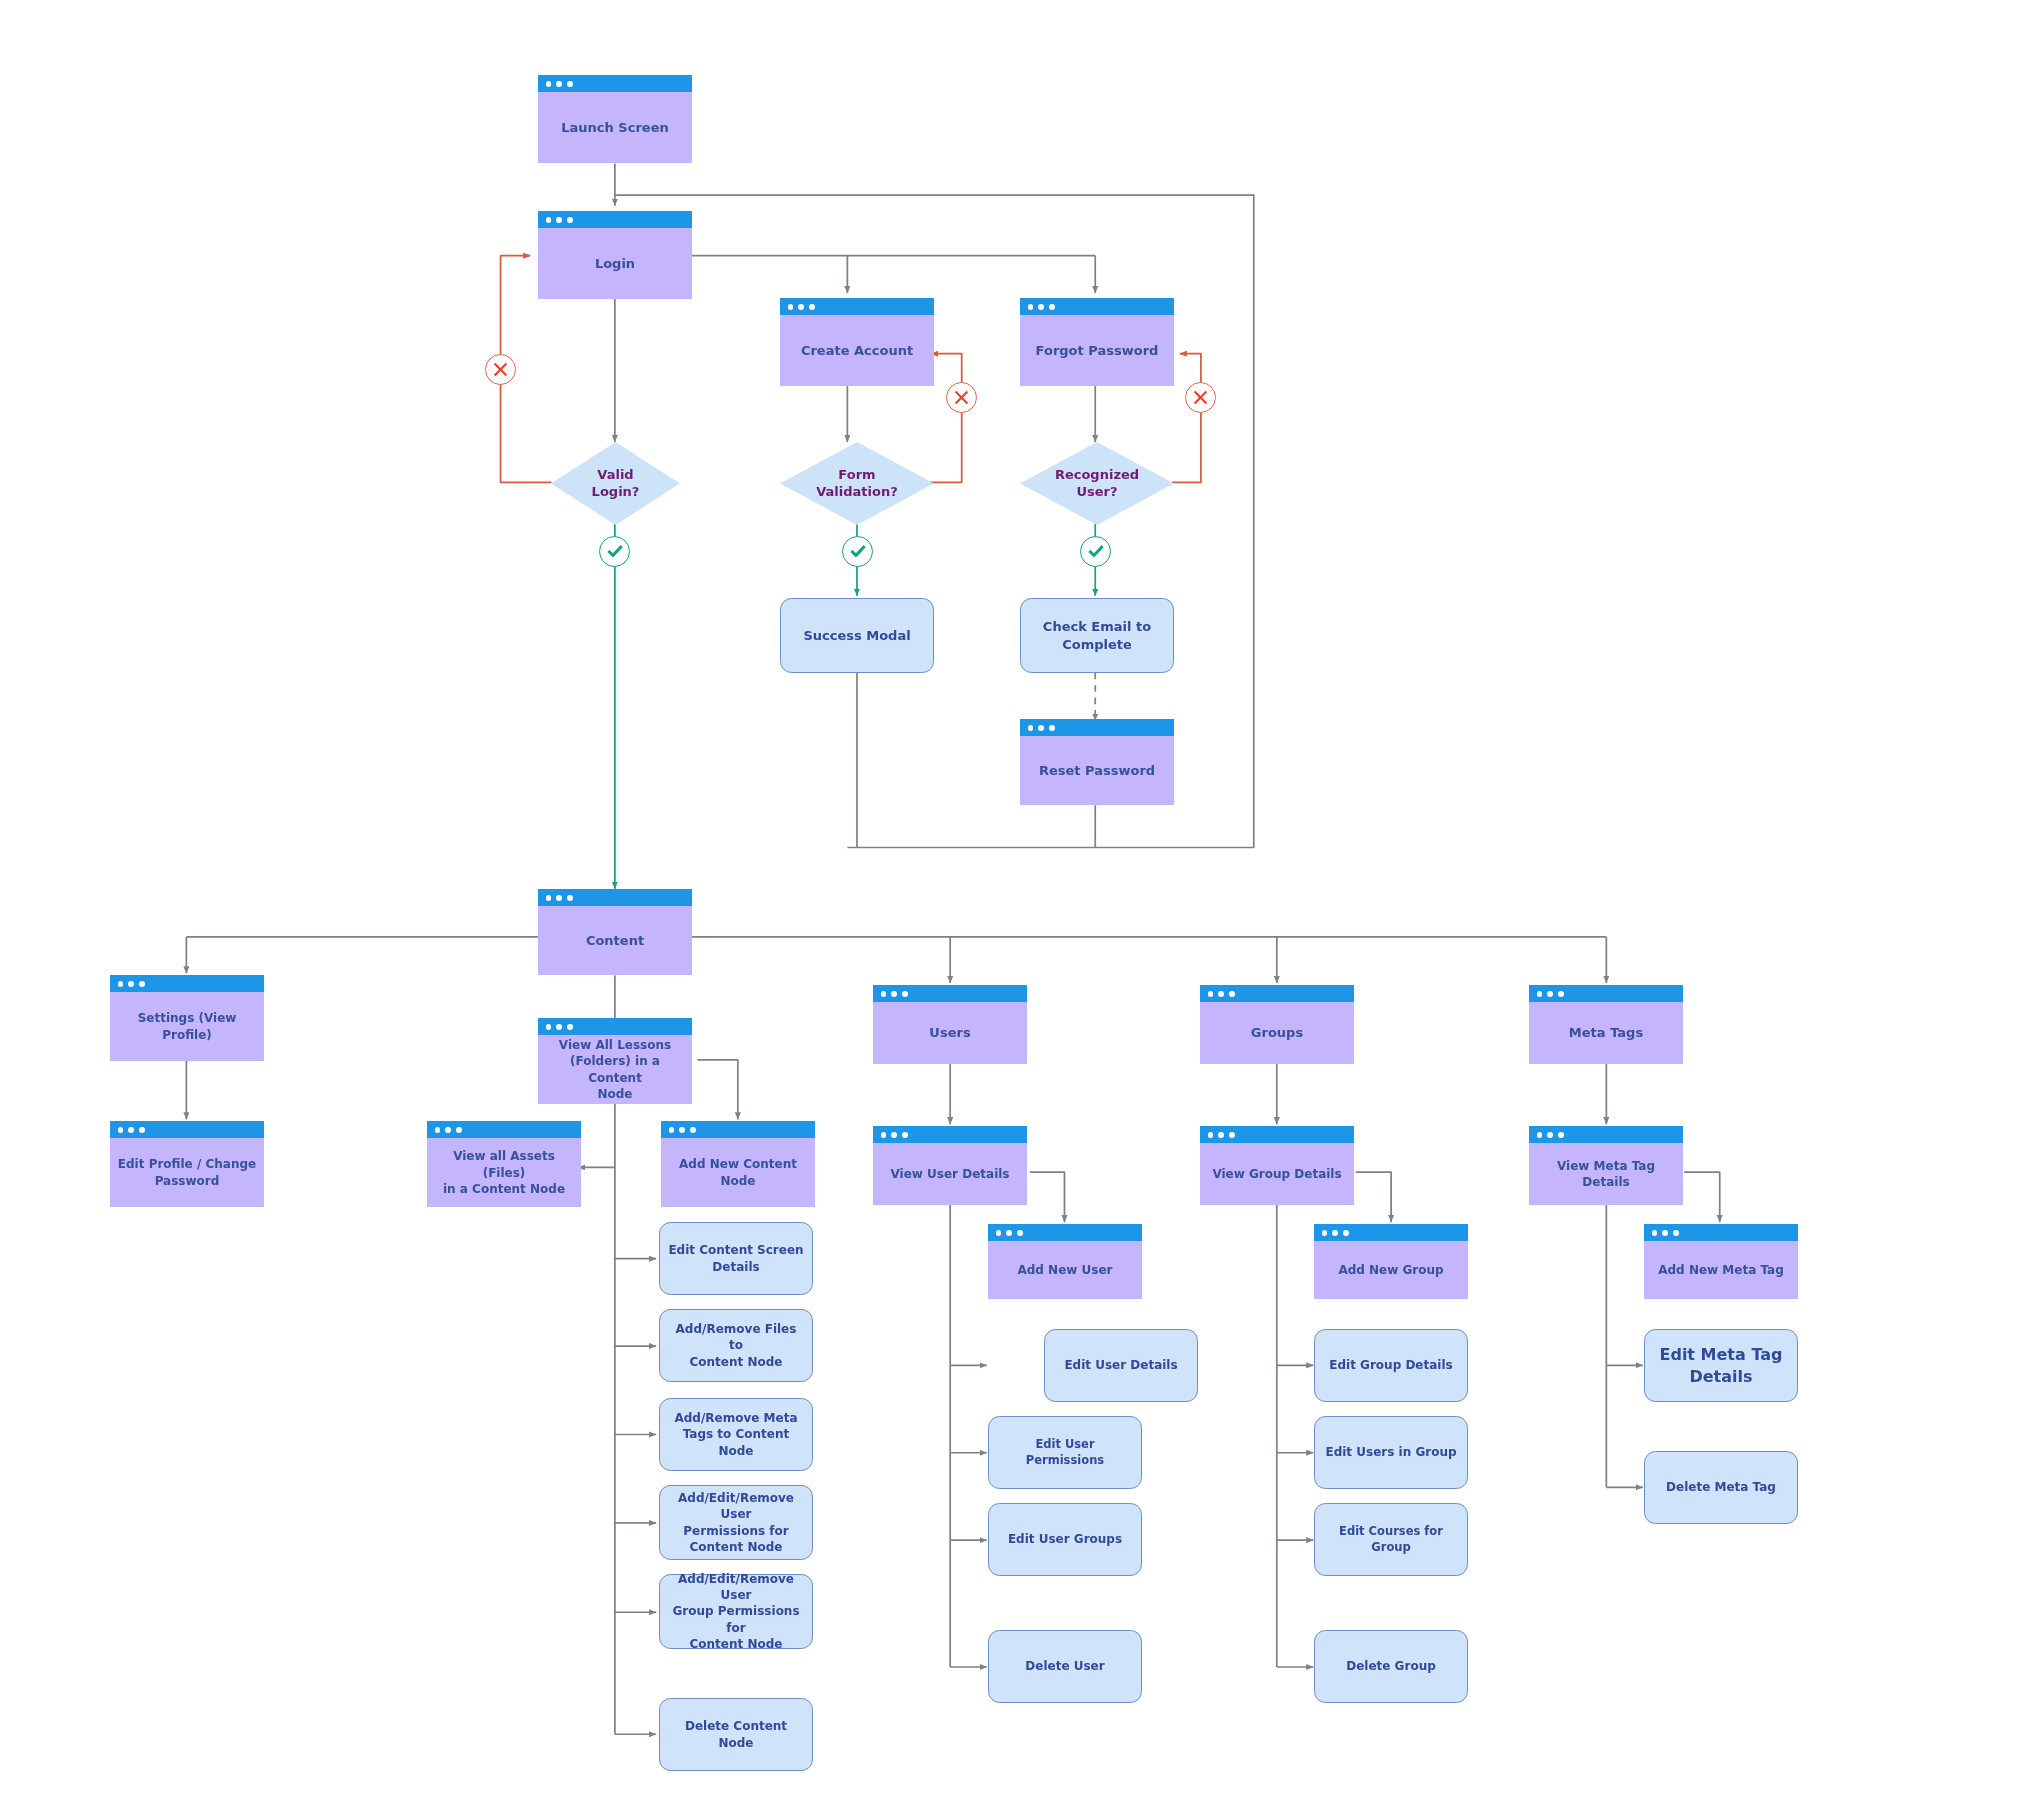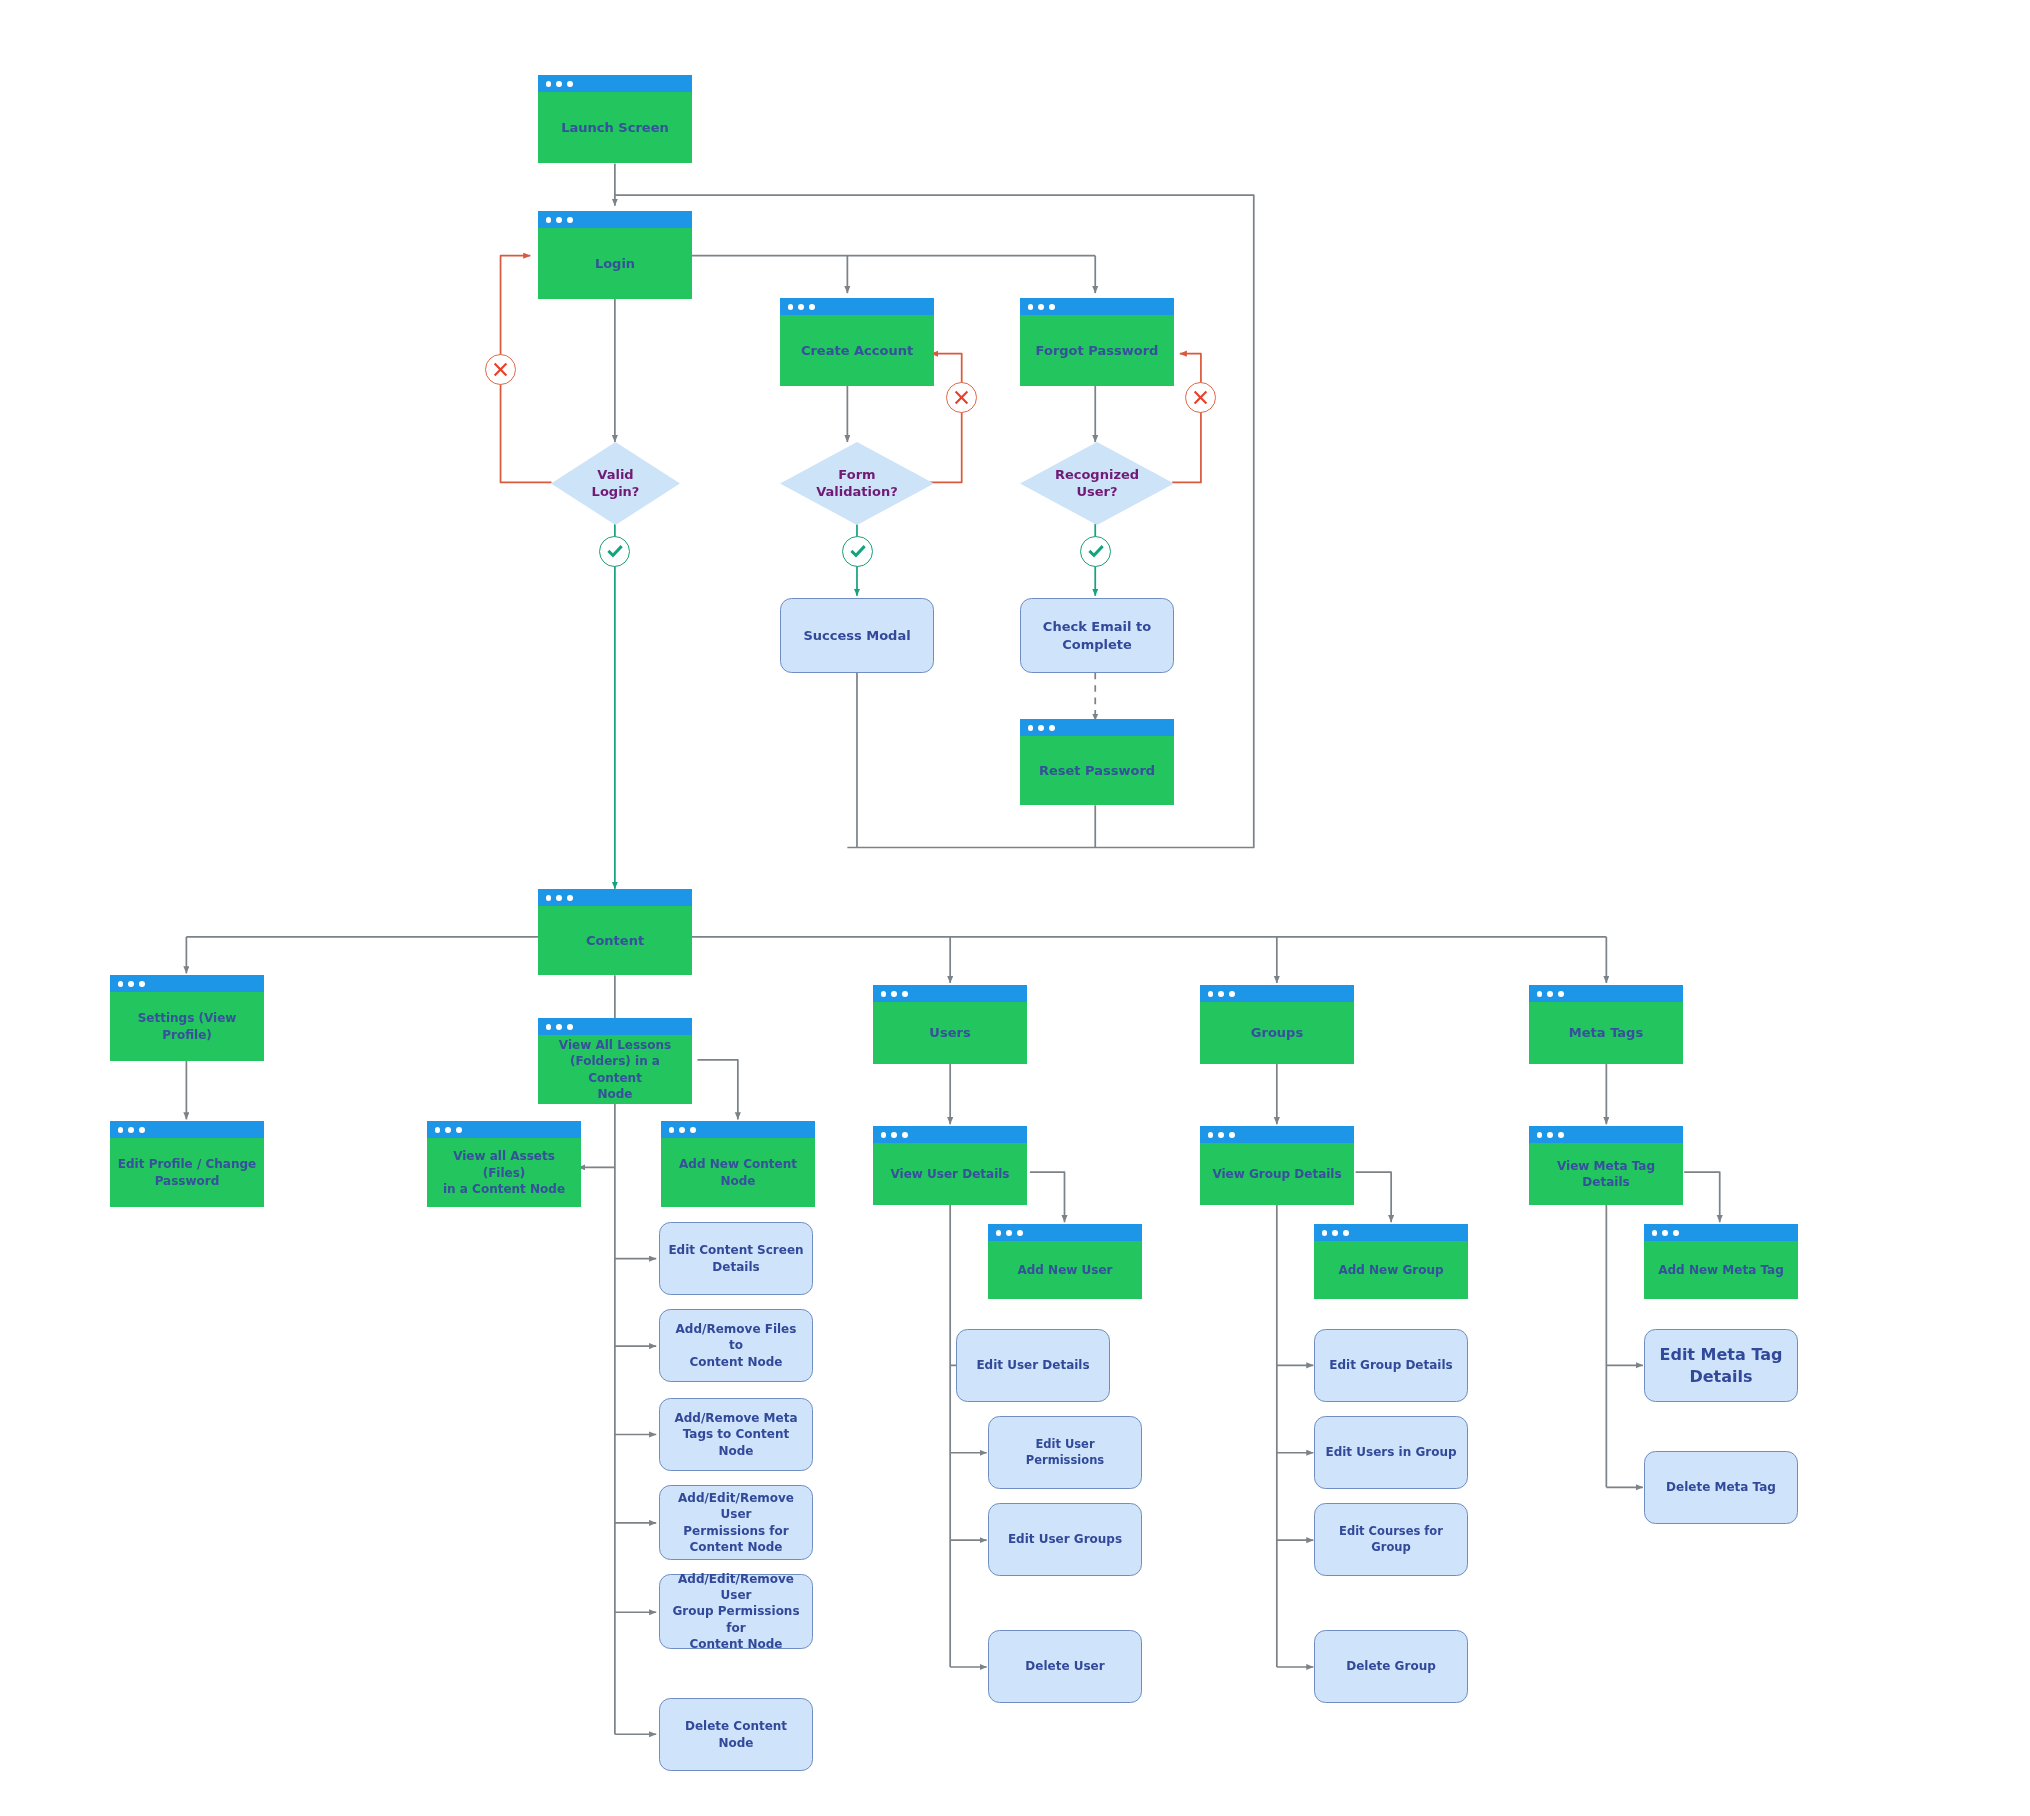--- a/index.html
+++ b/index.html
@@ -34,21 +34,21 @@
     font-size: 44px;
     font-weight: bold;
     color: #4050b5;
     letter-spacing: -0.5px;
     white-space: nowrap;
   }
   
   .winnode {
     position: absolute;
     box-sizing: border-box;
-    background: #22c55e;
+    background: #c4b5fd;
     display: flex;
     flex-direction: column;
   }
   .winnode .titlebar {
     height: 17.3px;
     background: #1e96e8;
     display: flex;
     align-items: center;
     padding-left: 7.7px;
     gap: 4.8px;
@@ -435,21 +435,21 @@
       <div class="wlabel" style="font-size:12px;">View User Details</div>
     </div>
     <div class="winnode" style="left:988px; top:1224px; width:154px; height:75px;">
       <div class="titlebar">
           <i></i>
           <i></i>
           <i></i>
         </div>
       <div class="wlabel" style="font-size:12px;">Add New User</div>
     </div>
-    <div class="rnode" style="left:956px; top:1329px; width:154px; height:73px; font-size:12px;">Edit User Details</div>
+    <div class="rnode" style="left:1044px; top:1329px; width:154px; height:73px; font-size:12px;">Edit User Details</div>
     <div class="rnode" style="left:988px; top:1416px; width:154px; height:73px; font-size:11.5px;">Edit User Permissions</div>
     <div class="rnode" style="left:988px; top:1503px; width:154px; height:73px; font-size:12px;">Edit User Groups</div>
     <div class="rnode" style="left:988px; top:1630px; width:154px; height:73px; font-size:12px;">Delete User</div>
 
     <div class="winnode" style="left:1200px; top:985px; width:154px; height:79px;">
       <div class="titlebar">
           <i></i>
           <i></i>
           <i></i>
         </div>

